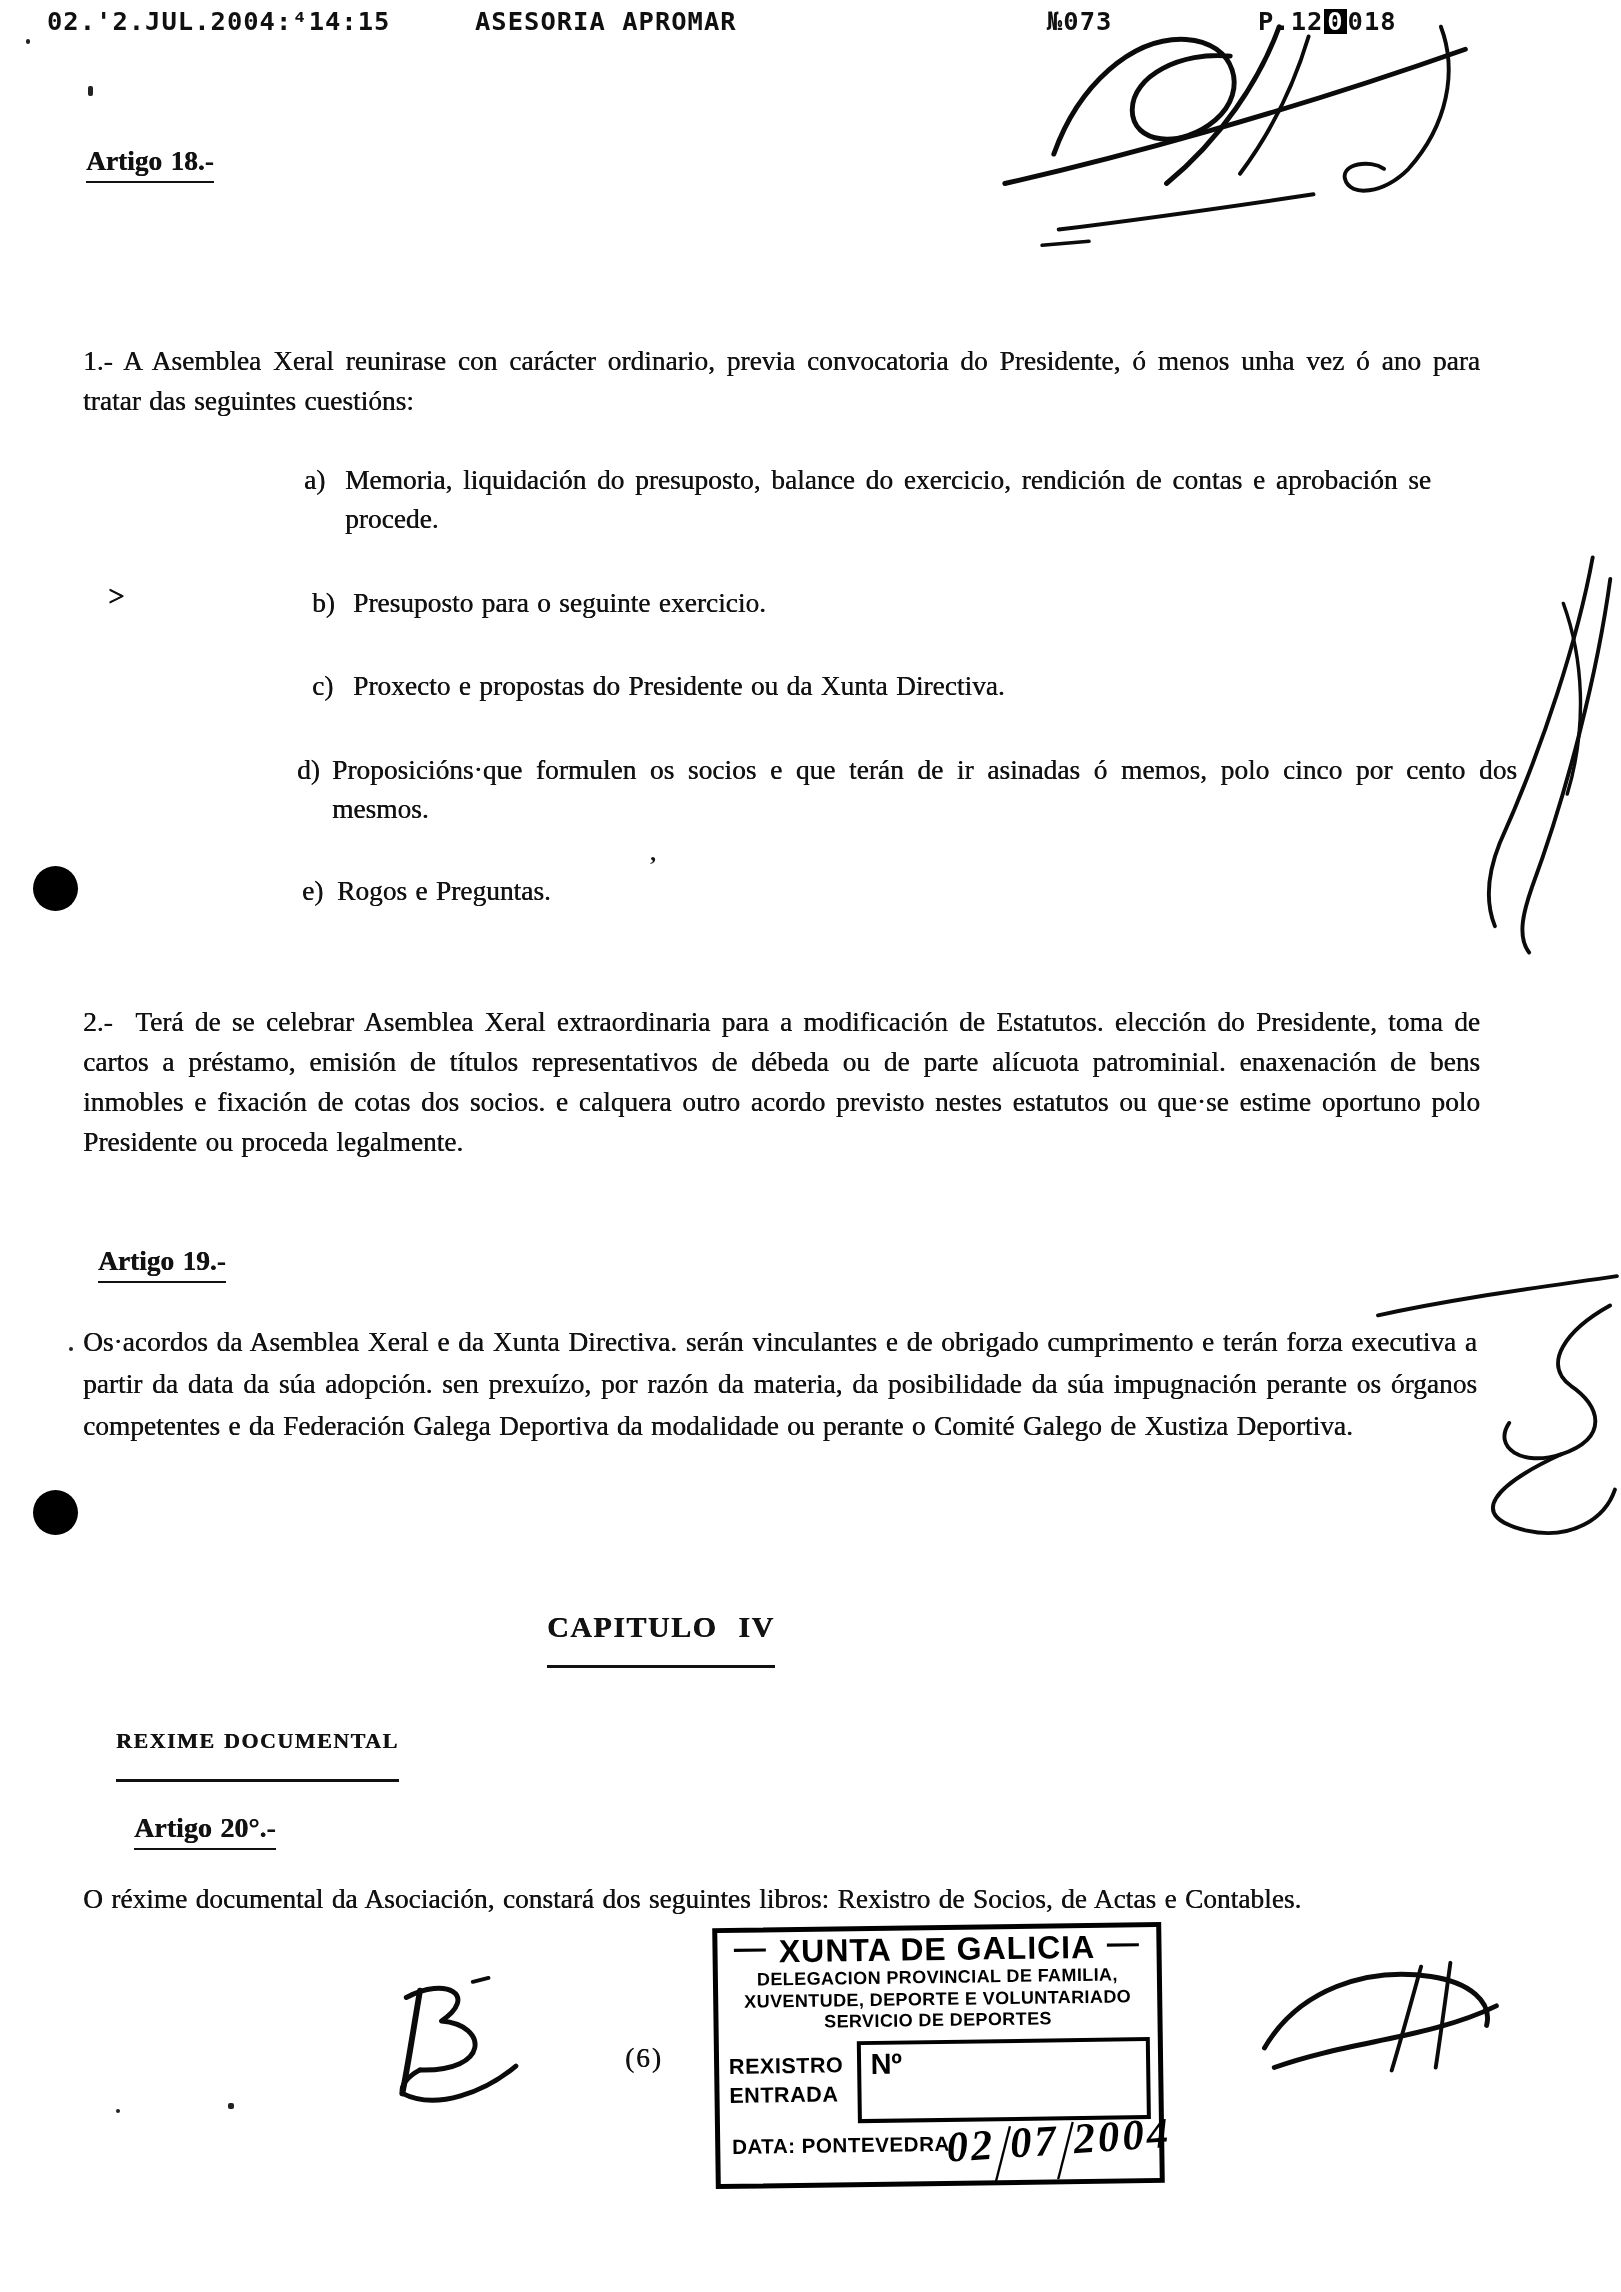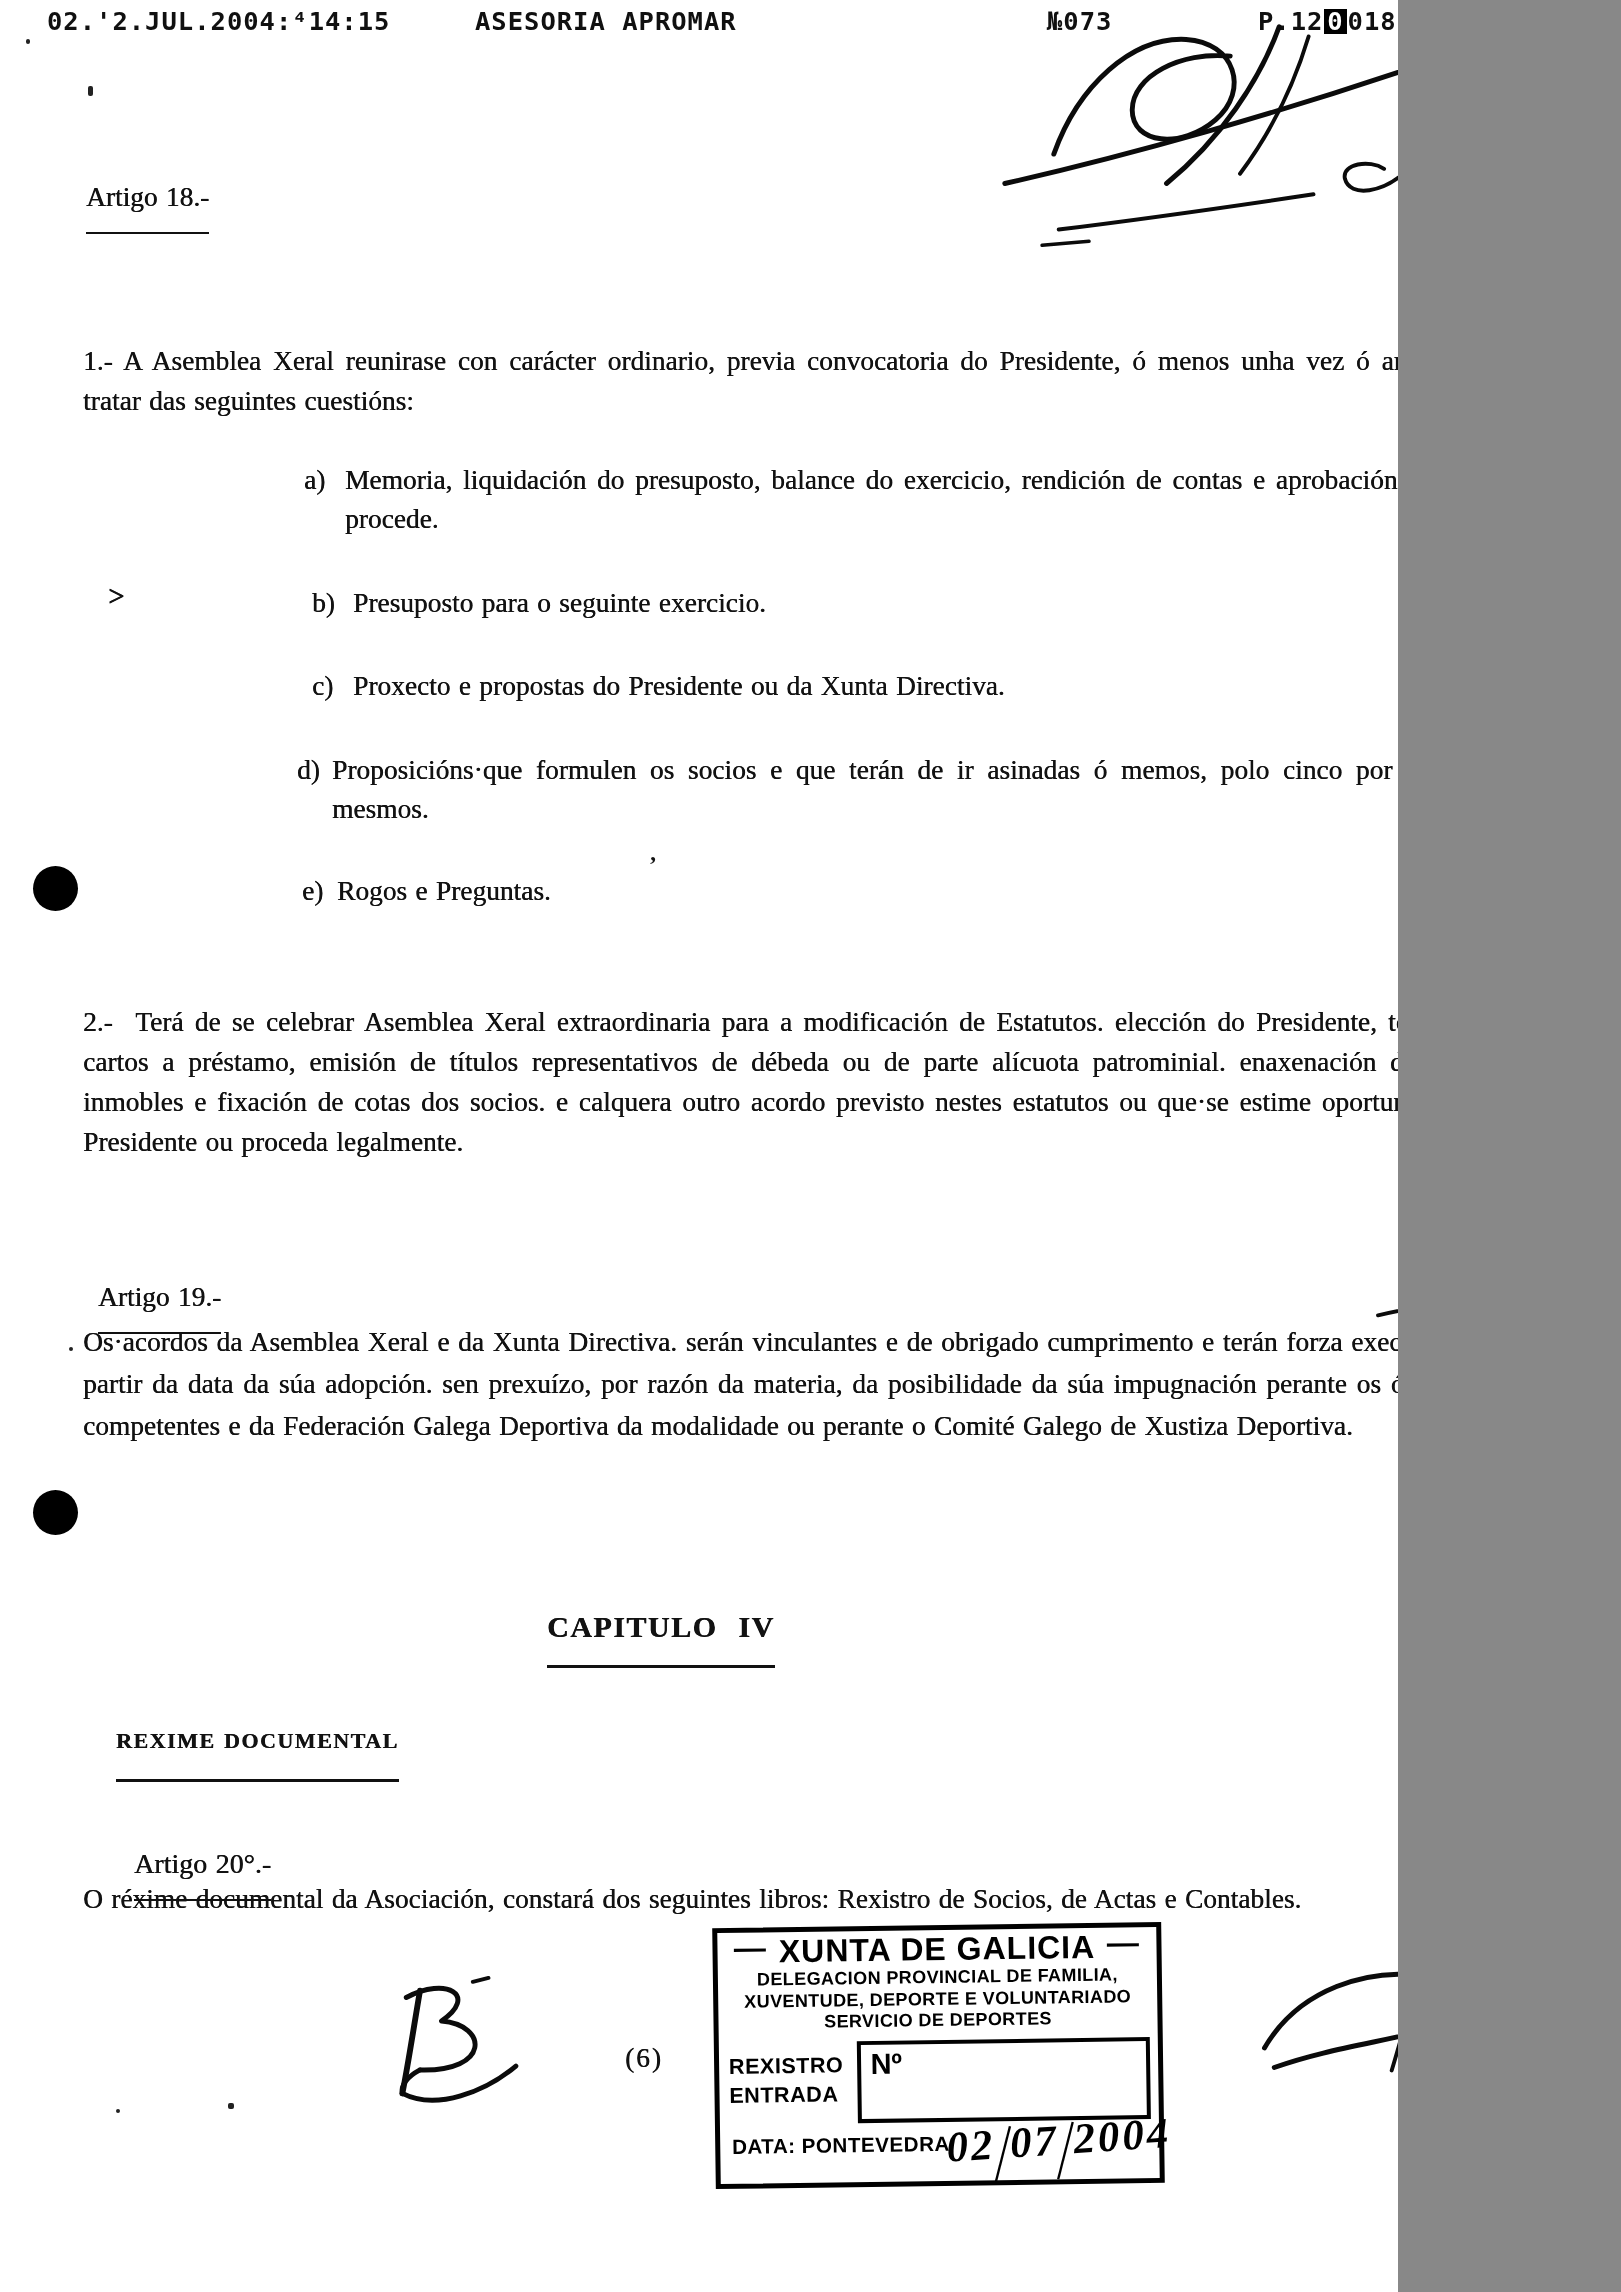--- a/index.html
+++ b/index.html
@@ -1,29 +1,29 @@
 <!DOCTYPE html>
 <html><head>
 <meta charset="utf-8">
 <style>
   html,body{margin:0;padding:0;background:#888;}
   #page{
-    position:relative;width:1398px;height:2293px;background:#ffffff;
+    position:relative;width:1621px;height:2293px;background:#ffffff;
     font-family:"Liberation Serif","DejaVu Serif",serif;color:#121212;
     overflow:hidden;
   }
   
   .fax{position:absolute;top:5.9px;font-family:"DejaVu Sans Mono",monospace;
        font-size:25.5px;font-weight:bold;letter-spacing:1px;color:#101010;white-space:nowrap;}
   .inv-box{display:inline-block;background:#000;color:#fff;padding:0 2.9px;margin:0 1px;line-height:25.5px;}
   
   .txt{position:absolute;font-size:27.4px;line-height:40px;word-spacing:1.5px;
        text-shadow:0.4px 0 0 currentColor;}
   .just{text-align:justify;}
-  .hdg{font-weight:normal;border-bottom:2.9px solid #111;padding-bottom:15px;display:inline-block;margin-top:36px;}
+  .hdg{font-weight:bold;border-bottom:2.9px solid #111;padding-bottom:0;display:inline-block;}
   .hdg-big{font-weight:bold;border-bottom:3.9px solid #111;padding-bottom:18px;display:inline-block;
            letter-spacing:1.5px;}
   .list-item{position:absolute;display:flex;font-size:27.4px;line-height:39px;
              text-shadow:0.4px 0 0 currentColor;}
   .li-label{flex:0 0 41px;}
   .li-text{flex:1;text-align:justify;word-spacing:1.5px;}
   .hw-strike{position:relative;}
   .hw-strike::after{content:"";position:absolute;left:-5.9px;right:-13.7px;top:52%;
        border-top:3.9px solid #0c0c0c;transform:rotate(-3.5deg);border-radius:2px;}
   

